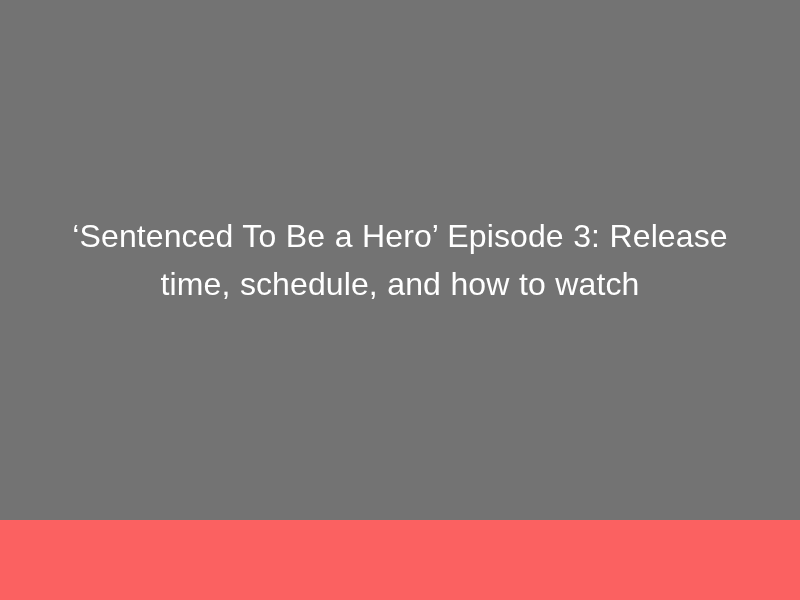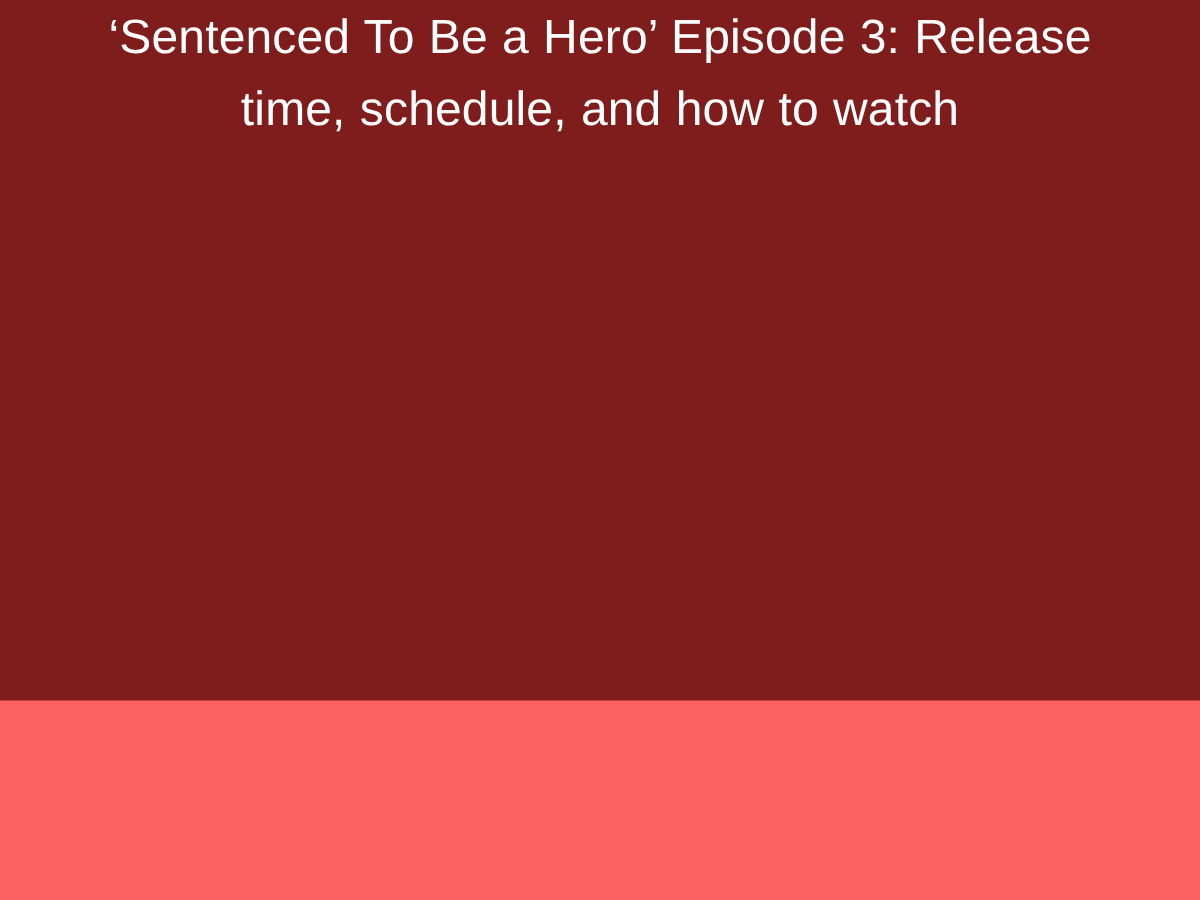--- a/index.html
+++ b/index.html
@@ -13,24 +13,24 @@
     height: 600px;
     overflow: hidden;
     font-family: "Liberation Sans", sans-serif;
     background: #fb6161;
   }
 
   .headline-card {
     position: relative;
     box-sizing: border-box;
     width: 800px;
-    height: 467px;
-    background-color: #7f1d1d;
+    height: 520px;
+    background-color: #737373;
     display: flex;
-    align-items: flex-start;
+    align-items: center;
     justify-content: center;
   }
 
   .headline-block {
     width: 700px;
     padding: 0 10px;
     box-sizing: border-box;
     text-align: center;
   }
 

